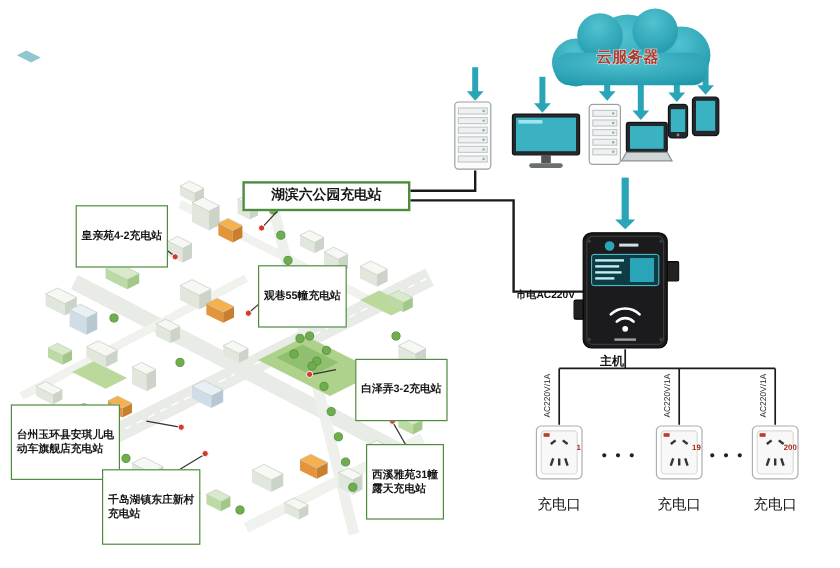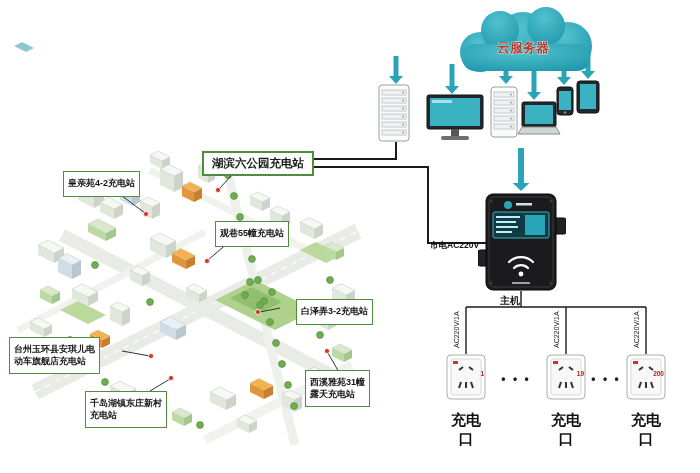--- a/index.html
+++ b/index.html
@@ -5,30 +5,30 @@
   *{box-sizing:border-box}
   html,body{margin:0;padding:0}
   body{width:700px;height:473px;position:relative;background:#fff;overflow:hidden;
        font-family:"Liberation Sans","DejaVu Sans",sans-serif;color:#111}
   svg.layer{position:absolute;left:0;top:0}
   #map{z-index:1}
   #conn{z-index:2}
   .dev{position:absolute;z-index:4}
   .callout{position:absolute;z-index:6;background:#fff;border:1.5px solid #4e8c3f;
            color:#151515;font-size:9px;font-weight:700;line-height:1.3;
-           padding:6px 4px;white-space:pre-line}
-  .callout.big{border-width:2px;font-size:11.5px;padding:3px 8px}
+           padding:19px 4px;white-space:pre-line}
+  .callout.big{border-width:2px;font-size:11.5px;padding:3px 22px}
   .lbl{position:absolute;z-index:6}
   .power-lbl{left:430px;top:240px;font-size:8.5px;font-weight:700}
   .host-lbl{left:500px;top:294px;width:44px;text-align:left;font-size:10px;font-weight:700}
   .vlabel{position:absolute;z-index:6;font-size:7px;width:42px;color:#222;
           transform:rotate(-90deg);transform-origin:0 0}
   .outlet{position:absolute;z-index:5;width:40px}
   .outlet-num{position:absolute;right:2px;top:16px;font-size:6.5px;font-weight:700;color:#a52a1a}
-  .outlet-label{margin-top:7px;text-align:center;font-size:15px;font-weight:700;color:#111}
+  .outlet-label{margin-top:7px;text-align:center;font-size:12px;font-weight:400;color:#111}
   .dots{position:absolute;z-index:5;width:40px;text-align:center;font-size:12px;
         font-weight:700;letter-spacing:2px;color:#222}
 </style>
 </head>
 <body>
 
 <svg id="map" class="layer" width="700" height="473" viewBox="0 0 700 473">
     <polygon points="38.56883933561808,399.1598453751841 361.56883933561807,238.1598453751841 354.43116066438193,223.8401546248159 31.43116066438192,384.8401546248159" fill="#e9ebe7"></polygon>
     <line x1="35" y1="392" x2="358" y2="231" stroke="#fff" stroke-width="1.2" stroke-dasharray="6 5"></line>
     <polygon points="59.003774572643096,240.76824350980954 342.0037745726431,387.76824350980957 347.9962254273569,376.23175649019043 64.9962254273569,229.23175649019046" fill="#e9ebe7"></polygon>

